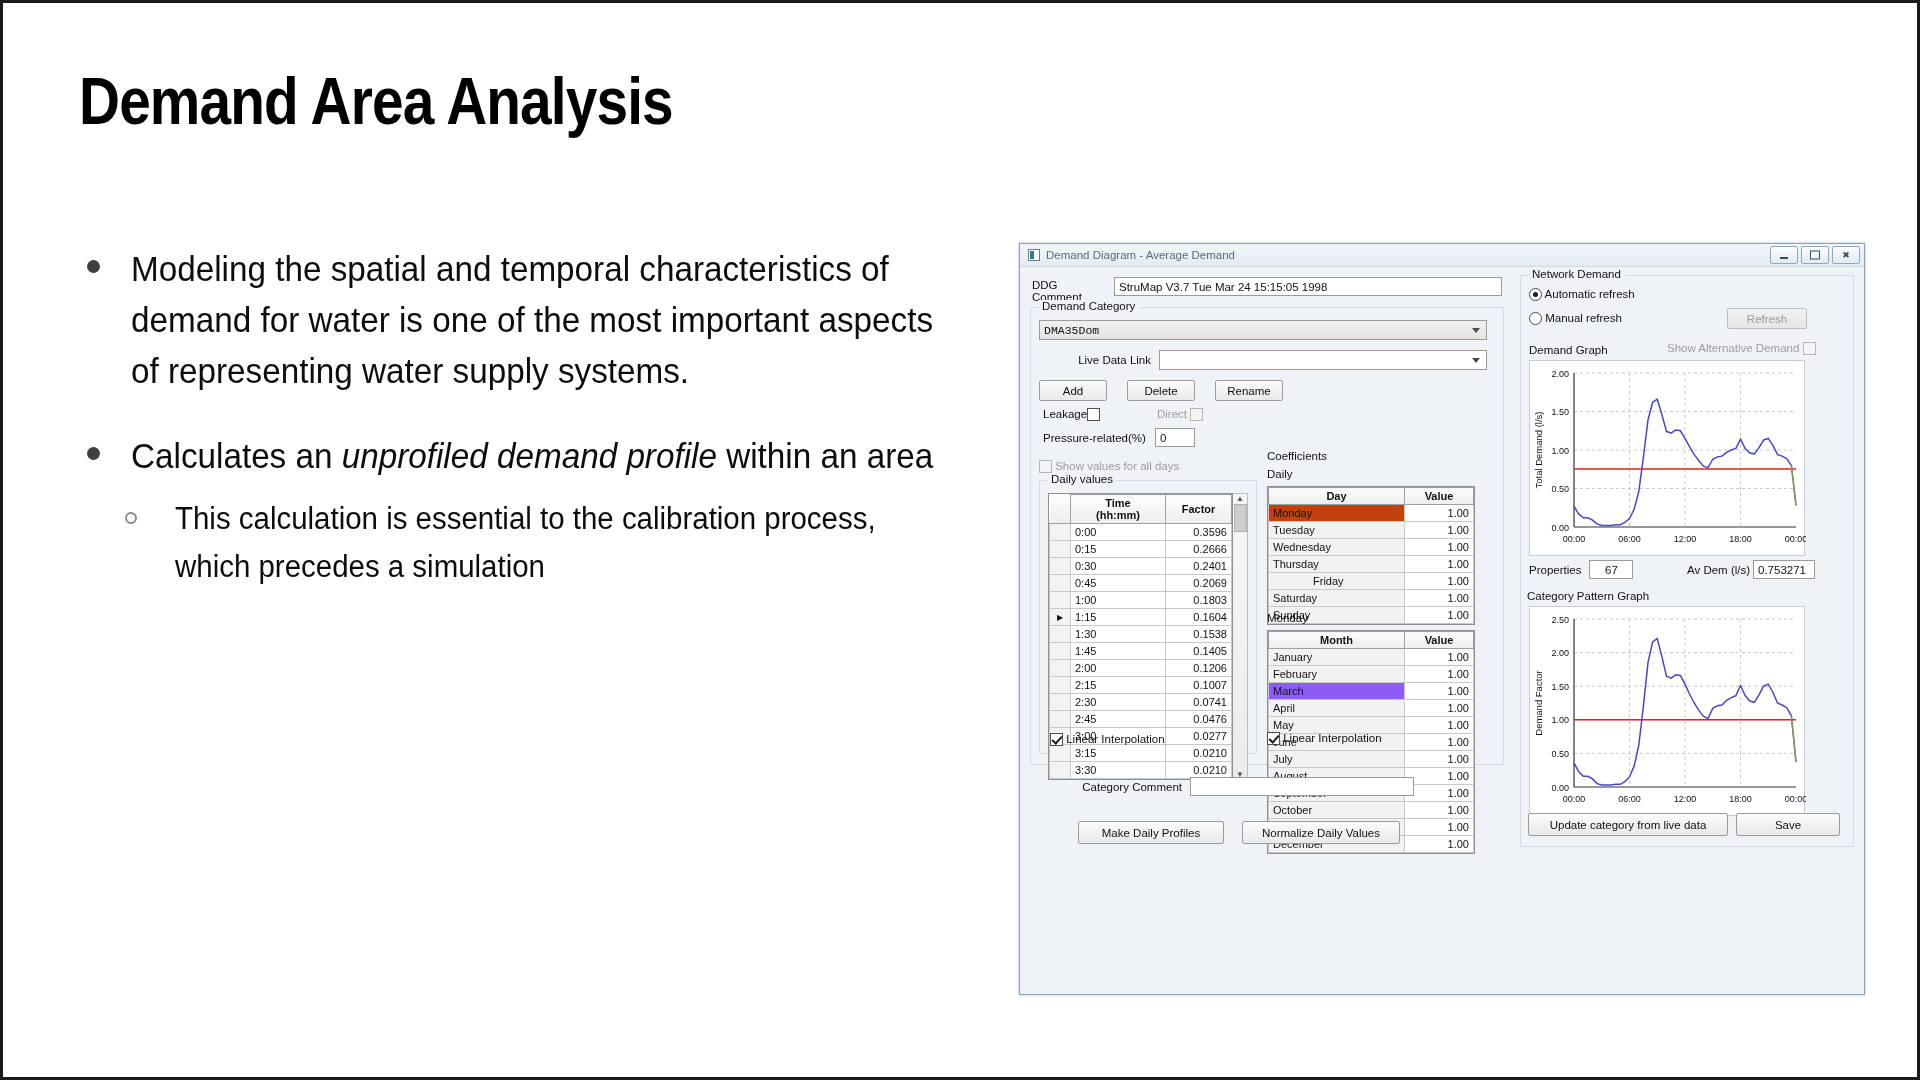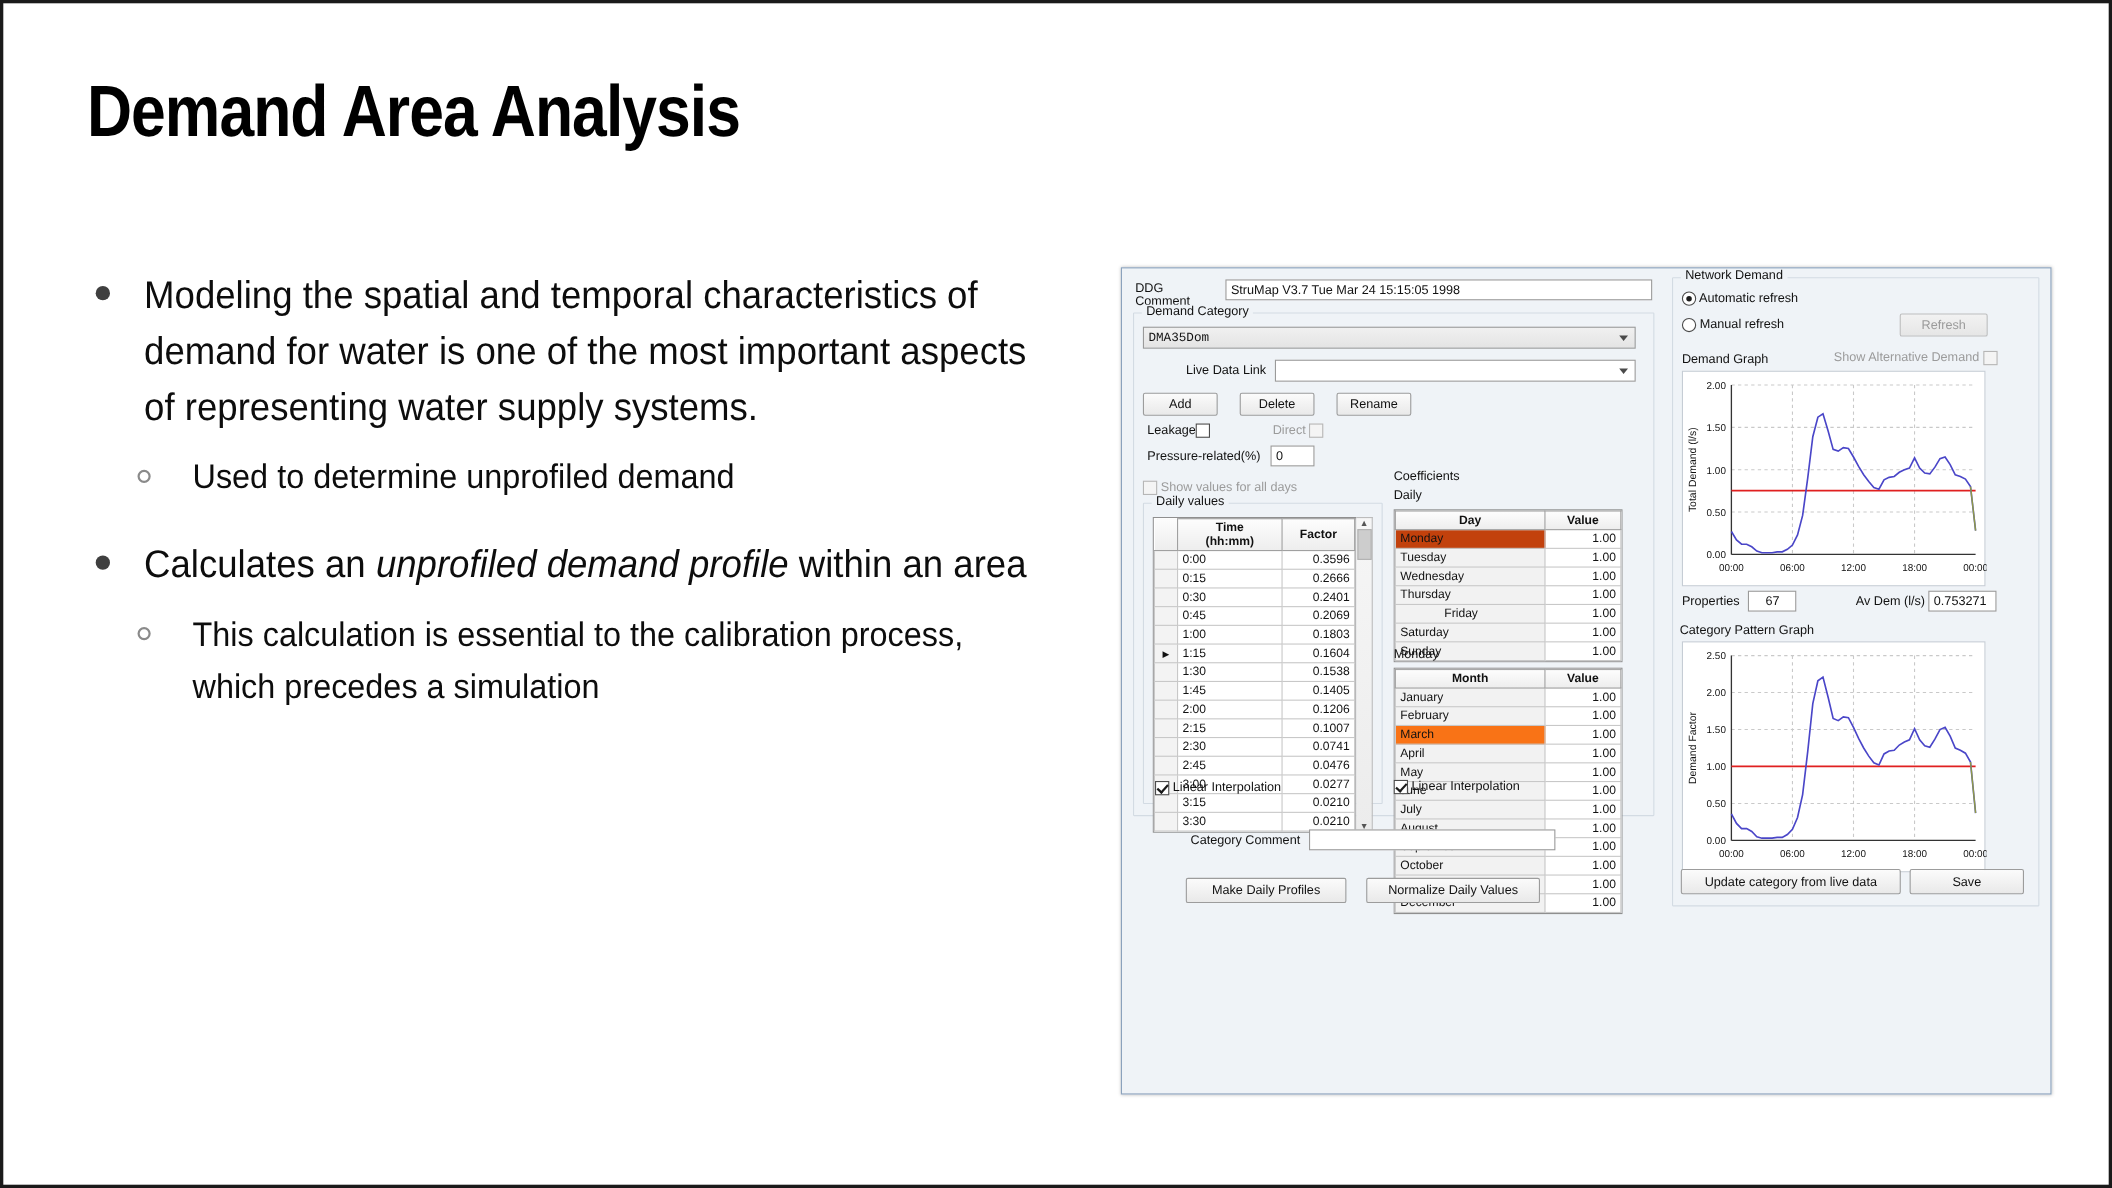--- a/index.html
+++ b/index.html
@@ -161,41 +161,50 @@
 
   <div id="slide-title">Demand Area Analysis</div>
 
   <div id="bullets">
 
     <div class="b1">
       <span class="dot"></span>
       <div class="txt">Modeling the spatial and temporal characteristics of demand for water is one of the most important aspects of representing water supply systems.</div>
     </div>
 
-    <div class="b2">
-      <span class="ring"></span>
-      <div class="txt">Used to determine unprofiled demand</div>
-    </div>
 
 
     <div class="gap"></div>
 
     <div class="b1">
       <span class="dot"></span>
       <div class="txt"><span>Calculates an </span><em class="it">unprofiled demand profile</em><span> within an area</span></div>
     </div>
 
     <div class="b2">
       <span class="ring"></span>
       <div class="txt">This calculation is essential to the calibration process, which precedes a simulation</div>
     </div>
   </div>
 
   <div id="dialog">
 
+    <div id="titlebar">
+      <span class="ticon"></span>
+      <span class="tlabel">Demand Diagram - Average Demand</span>
+      <div class="winbtn min">
+          <span></span>
+        </div>
+      <div class="winbtn max">
+          <span></span>
+        </div>
+      <div class="winbtn close">
+          <span>✖</span>
+        </div>
+    </div>
 
     <div id="dlgbody">
 
       <div id="leftpane">
 
         <div style="position:absolute;left:6px;top:4px;width:76px;" class="lbl">DDG Comment</div>
         <div class="tbox" style="position:absolute;left:88px;top:2px;width:388px;">StruMap V3.7 Tue Mar 24 15:15:05 1998</div>
 
         <div class="grp" style="left:4px;top:32px;width:474px;height:458px;">
           <div class="cap">Demand Category</div>
@@ -393,21 +402,21 @@
                 <tbody id="coef-monthly-body">
                     <tr>
                       <td style="background: rgb(242, 242, 242);">January</td>
                       <td class="num">1.00</td>
                     </tr>
                     <tr>
                       <td style="background: rgb(242, 242, 242);">February</td>
                       <td class="num">1.00</td>
                     </tr>
                     <tr>
-                      <td style="background: #f97316;">March</td>
+                      <td style="background: #8b5cf6;">March</td>
                       <td class="num">1.00</td>
                     </tr>
                     <tr>
                       <td style="background: rgb(242, 242, 242);">April</td>
                       <td class="num">1.00</td>
                     </tr>
                     <tr>
                       <td style="background: rgb(242, 242, 242);">May</td>
                       <td class="num">1.00</td>
                     </tr>

